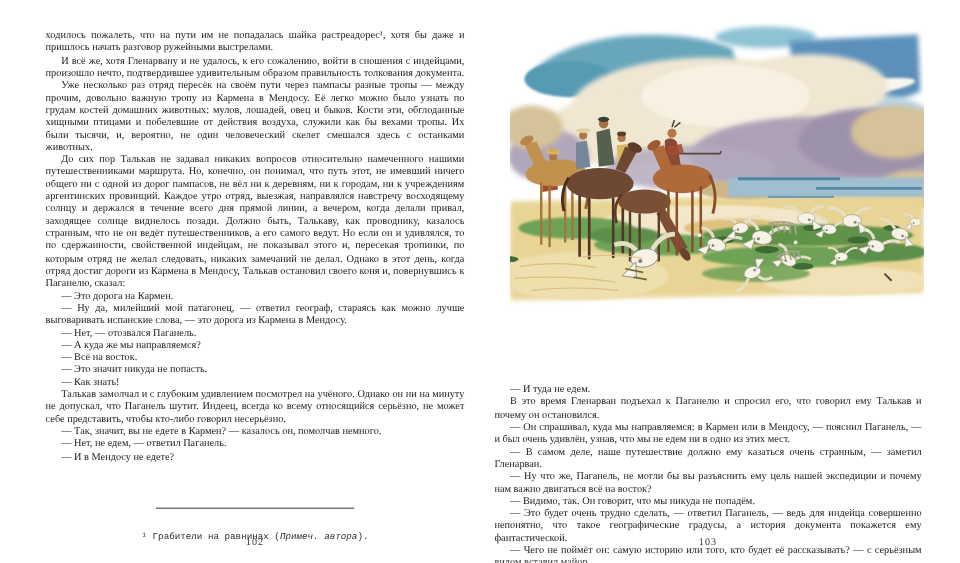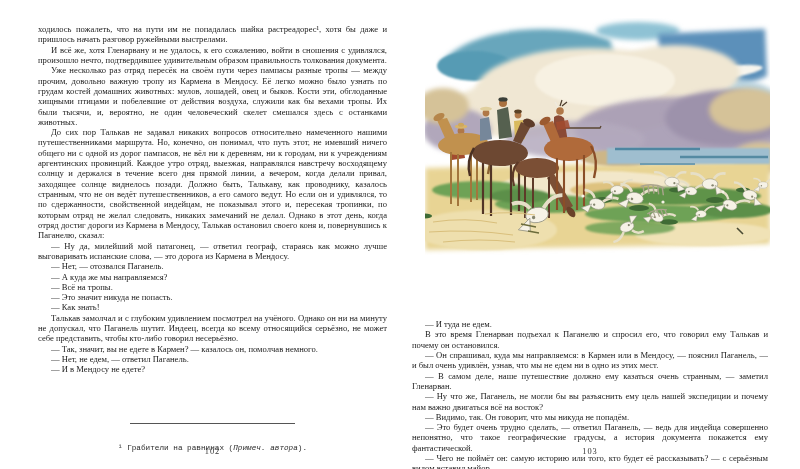--- a/index.html
+++ b/index.html
@@ -38,27 +38,28 @@
   .illustration{position:absolute;top:18px;left:13px;width:345px;height:237px;}
 </style>
 </head>
 <body>
 
 <div class="spread">
 
   <section class="page page-left">
     <div class="textblock tb-left">
       <p class="continued">ходилось пожалеть, что на пути им не попадалась шайка растреадорес¹, хотя бы даже и пришлось начать разговор ружейными выстрелами.</p>
-      <p>И всё же, хотя Гленарвану и не удалось, к его сожалению, войти в сношения с удивлялся, произошло нечто, подтвердившее удивительным образом правильность толкования документа.</p>
+      <p>И всё же, хотя Гленарвану и не удалось, к его сожалению, войти в сношения с индейцами, произошло нечто, подтвердившее удивительным образом правильность толкования документа.</p>
       <p>Уже несколько раз отряд пересёк на своём пути через пампасы разные тропы — между прочим, довольно важную тропу из Кармена в Мендосу. Её легко можно было узнать по грудам костей домашних животных: мулов, лошадей, овец и быков. Кости эти, обглоданные хищными птицами и побелевшие от действия воздуха, служили как бы вехами тропы. Их были тысячи, и, вероятно, не один человеческий скелет смешался здесь с останками животных.</p>
       <p>До сих пор Талькав не задавал никаких вопросов относительно намеченного нашими путешественниками маршрута. Но, конечно, он понимал, что путь этот, не имевший ничего общего ни с одной из дорог пампасов, не вёл ни к деревням, ни к городам, ни к учреждениям аргентинских провинций. Каждое утро отряд, выезжая, направлялся навстречу восходящему солнцу и держался в течение всего дня прямой линии, а вечером, когда делали привал, заходящее солнце виднелось позади. Должно быть, Талькаву, как проводнику, казалось странным, что не он ведёт путешественников, а его самого ведут. Но если он и удивлялся, то по сдержанности, свойственной индейцам, не показывал этого и, пересекая тропинки, по которым отряд не желал следовать, никаких замечаний не делал. Однако в этот день, когда отряд достиг дороги из Кармена в Мендосу, Талькав остановил своего коня и, повернувшись к Паганелю, сказал:</p>
+      <p>— Это дорога на Кармен.</p>
       <p>— Ну да, милейший мой патагонец, — ответил географ, стараясь как можно лучше выговаривать испанские слова, — это дорога из Кармена в Мендосу.</p>
       <p>— Нет, — отозвался Паганель.</p>
       <p>— А куда же мы направляемся?</p>
-      <p>— Всё на тропы.</p>
+      <p>— Всё на восток.</p>
       <p>— Это значит никуда не попасть.</p>
       <p>— Как знать!</p>
       <p>Талькав замолчал и с глубоким удивлением посмотрел на учёного. Однако он ни на минуту не допускал, что Паганель шутит. Индеец, всегда ко всему относящийся серьёзно, не может себе представить, чтобы кто-либо говорил несерьёзно.</p>
       <p>— Так, значит, вы не едете в Кармен? — казалось он, помолчав немного.</p>
       <p>— Нет, не едем, — ответил Паганель.</p>
       <p>— И в Мендосу не едете?</p>
     </div>
     <div class="footnote-rule"></div>
     <div class="footnote"><span>¹ Грабители на равнинах (</span><i>Примеч. автора</i><span>).</span></div>
     <div class="pagenum">102</div>

